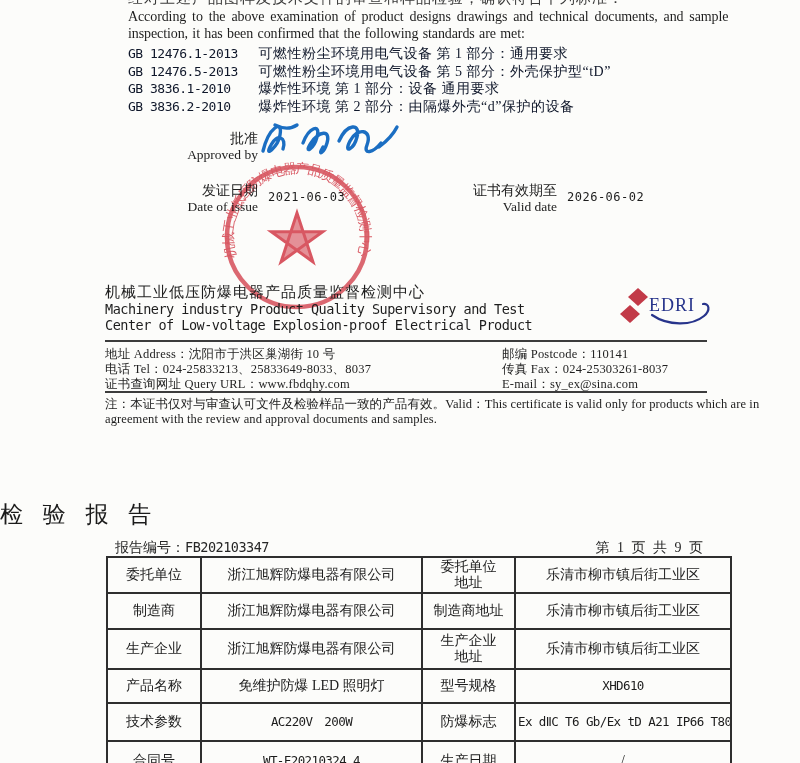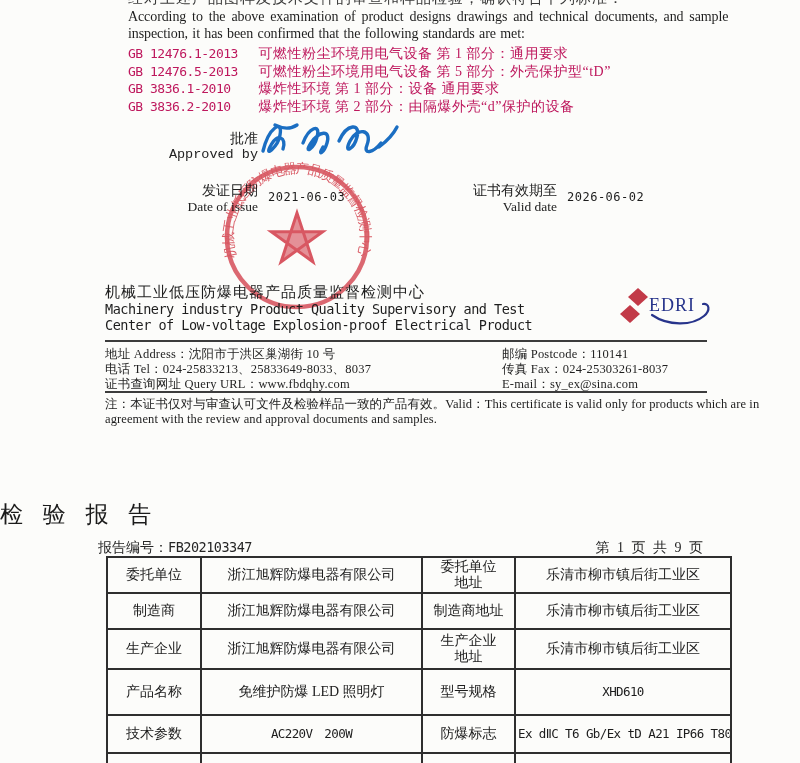--- a/index.html
+++ b/index.html
@@ -11,28 +11,28 @@
   .abs { position:absolute; white-space:nowrap; }
 
   
   .clipped-cn { left:128px; top:-11px; font-size:15px; letter-spacing:1px; color:#3a3a3a; }
   .intro-en { left:128px; font-size:14px; letter-spacing:-0.1px; word-spacing:2.5px; color:#1e1e1e; }
   .intro-l1 { top:9px; }
   .intro-l2 { top:26px; word-spacing:1px; }
 
   
   .standards { position:absolute; left:128px; top:45px; }
-  .std-row { height:17.5px; font-size:14px; color:#be185d; white-space:nowrap; }
+  .std-row { height:17.5px; font-size:14px; color:#0f172a; white-space:nowrap; }
   .std-code { display:inline-block; width:127px; font-family:"DejaVu Sans Mono",monospace; font-size:13px; letter-spacing:-0.5px; }
   .std-title { letter-spacing:0.5px; }
 
   
   .lblblock { position:absolute; text-align:right; line-height:16px; font-size:14px; color:#222; }
   .lblblock .en { font-size:13.5px; }
-  .approved-block { left:100px; top:131px; width:158px;font-family:Liberation Mono, monospace; }
+  .approved-block { left:100px; top:131px; width:158px; }
   .issue-block { left:100px; top:183px; width:158px; }
   .valid-block { left:400px; top:183px; width:157px; }
   .datetext { font-family:"DejaVu Sans Mono",monospace; font-size:12px; letter-spacing:0.5px; color:#1c1c1c; }
   .issue-date { left:268px; top:190px; }
   .valid-date { left:567px; top:190px; }
 
   .signature { position:absolute; left:253px; top:113px; }
   .seal { position:absolute; left:218px; top:158px; mix-blend-mode:multiply; opacity:0.88; }
 
   
@@ -49,21 +49,21 @@
   .c-l1 { left:105px; top:346px; } .c-r1 { left:502px; top:346px; }
   .c-l2 { left:105px; top:361px; } .c-r2 { left:502px; top:361px; }
   .c-l3 { left:105px; top:376px; } .c-r3 { left:502px; top:376px; }
 
   .note { font-size:12.5px; color:#1c1c1c; letter-spacing:0.1px; }
   .note-l1 { left:105px; top:396px; }
   .note-l2 { left:105px; top:412px; }
 
   
   .report-title { left:0; top:499px; width:800px; text-align:left; font-size:23px; letter-spacing:7px; color:#1b1b1b; }
-  .meta-left { left:98px; top:539px; font-size:14px; }
+  .meta-left { left:115px; top:539px; font-size:14px; }
   .meta-left .no { font-family:"DejaVu Sans Mono",monospace; font-size:13.5px; letter-spacing:-0.5px; }
   .meta-right { right:95px; top:539px; font-size:14px; letter-spacing:2px; }
 
   table.report-table {
     position:absolute; left:106px; top:556px; width:600px;
     border-collapse:collapse; table-layout:fixed;
   }
   .report-table td {
     border:2px solid #2e2e2e; text-align:center; vertical-align:middle;
     font-size:14px; color:#1c1c1c; white-space:pre-line; line-height:16px;
@@ -191,21 +191,21 @@
       <td>制造商地址</td>
       <td>乐清市柳市镇后街工业区</td>
     </tr>
     <tr style="height:40px;">
       <td>生产企业</td>
       <td>浙江旭辉防爆电器有限公司</td>
       <td>生产企业
 地址</td>
       <td>乐清市柳市镇后街工业区</td>
     </tr>
-    <tr style="height:46px;">
+    <tr style="height:34px;">
       <td>产品名称</td>
       <td>免维护防爆 LED 照明灯</td>
       <td>型号规格</td>
       <td class="lat">XHD610</td>
     </tr>
     <tr style="height:38px;">
       <td>技术参数</td>
       <td class="lat">AC220V　200W</td>
       <td>防爆标志</td>
       <td class="lat">Ex dⅡC T6 Gb/Ex tD A21 IP66 T80℃</td>

